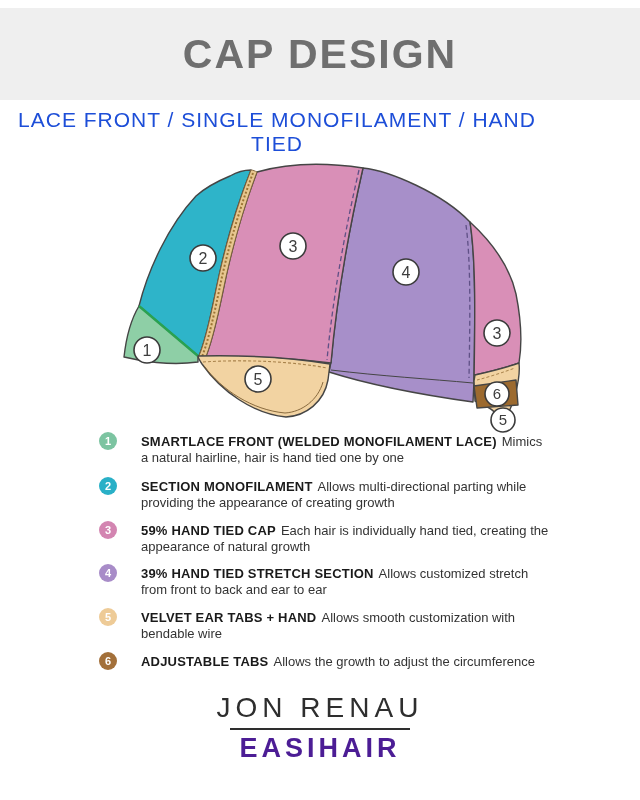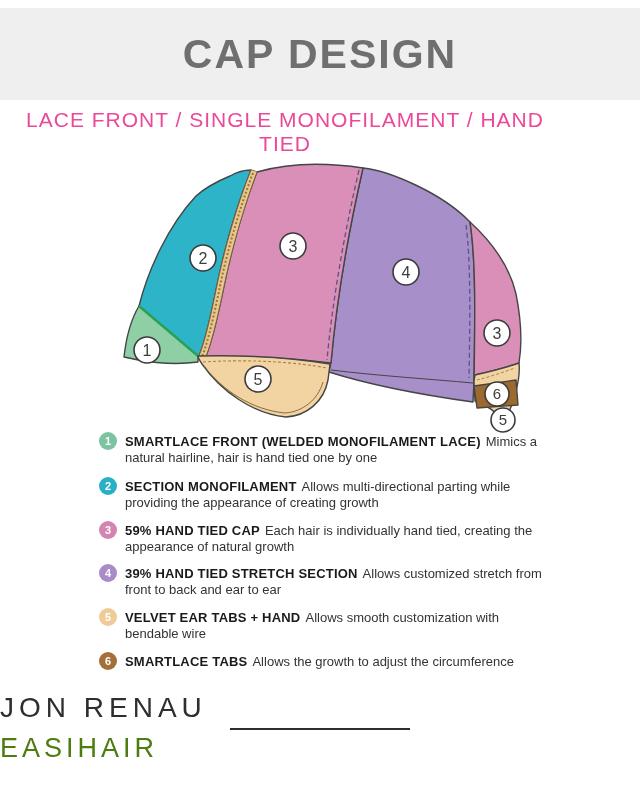--- a/index.html
+++ b/index.html
@@ -9,53 +9,53 @@
     font-family:"Liberation Sans", sans-serif; overflow:hidden;
   }
   .header {
     position:absolute; left:0; top:8px; width:640px; height:92px;
     display:flex; align-items:center; justify-content:center;
   }
   .header-title {
     font-size:41px; font-weight:700; letter-spacing:2px; color:#6f6f6f;
   }
   .subtitle {
-    position:absolute; left:16px; top:108px; width:538px; text-align:center;
-    font-size:21px; font-weight:400; letter-spacing:1px; color:#ec4899;
+    position:absolute; left:8px; top:108px; width:538px; text-align:center;
+    font-size:21px; font-weight:400; letter-spacing:1px; color:#1d4ed8;
   }
   .cap-svg { position:absolute; left:98px; top:150px; }
   .cap-svg text {
     font-family:"Liberation Sans", sans-serif; font-size:16px; fill:#3d3d3d;
     text-anchor:middle;
   }
   .cap-svg text.small { font-size:15px; }
   .legend { position:absolute; left:0; top:0; width:640px; }
   .legend-item {
     position:absolute; left:99px; width:450px;
     display:flex; align-items:flex-start;
   }
   .lnum {
     flex:0 0 auto; width:18px; height:18px; border-radius:50%;
     color:#ffffff; font-size:11px; font-weight:700; line-height:18px;
     text-align:center; margin-top:-2px;
   }
   .ltext {
-    margin-left:8px; width:428px; font-size:13px; line-height:16px; color:#333333;
+    margin-left:24px; width:428px; font-size:13px; line-height:16px; color:#333333;
   }
   .ltext b { color:#1a1a1a; letter-spacing:0.2px; }
   .ltext .desc { margin-left:5px; }
-  .footer { position:absolute; left:0; top:692px; width:640px; }
+  .footer { position:absolute; left:0; top:692px; width:640px; text-align:center; }
   .brand1 {
     display:block; font-size:28px; letter-spacing:5px; color:#2e2e2e; font-weight:400;
   }
   .brand-rule {
     display:block; width:180px; height:2px; background:#2e2e2e; margin:4px auto 3px auto;
   }
   .brand2 {
-    display:block; font-size:27px; letter-spacing:4px; color:#4d7c0f; font-weight:400;
+    display:block; font-size:27px; letter-spacing:4px; color:#4c1d95; font-weight:700;
   }
 </style>
 </head>
 <body>
 
 <div class="page">
 
   <div class="header" style="background-color: rgb(239, 239, 239);">
     <div class="header-title">CAP DESIGN</div>
   </div>
@@ -145,21 +145,21 @@
     <div class="legend-item" style="top:566px">
       <span class="lnum" style="background-color: rgb(168, 140, 200);">4</span>
       <p class="ltext"><b>39% HAND TIED STRETCH SECTION</b><span class="desc">Allows customized stretch from front to back and ear to ear</span></p>
     </div>
     <div class="legend-item" style="top:610px">
       <span class="lnum" style="background-color: rgb(238, 203, 151);">5</span>
       <p class="ltext"><b>VELVET EAR TABS + HAND</b><span class="desc">Allows smooth customization with bendable wire</span></p>
     </div>
     <div class="legend-item" style="top:654px">
       <span class="lnum" style="background-color: rgb(163, 112, 58);">6</span>
-      <p class="ltext"><b>SMARTLACE TABS</b><span class="desc">Allows the growth to adjust the circumference</span></p>
+      <p class="ltext"><b>ADJUSTABLE TABS</b><span class="desc">Allows the growth to adjust the circumference</span></p>
     </div>
   </div>
 
   <div class="footer">
     <span class="brand1">JON RENAU</span>
     <span class="brand-rule"></span>
     <span class="brand2">EASIHAIR</span>
   </div>
 
 </div>

